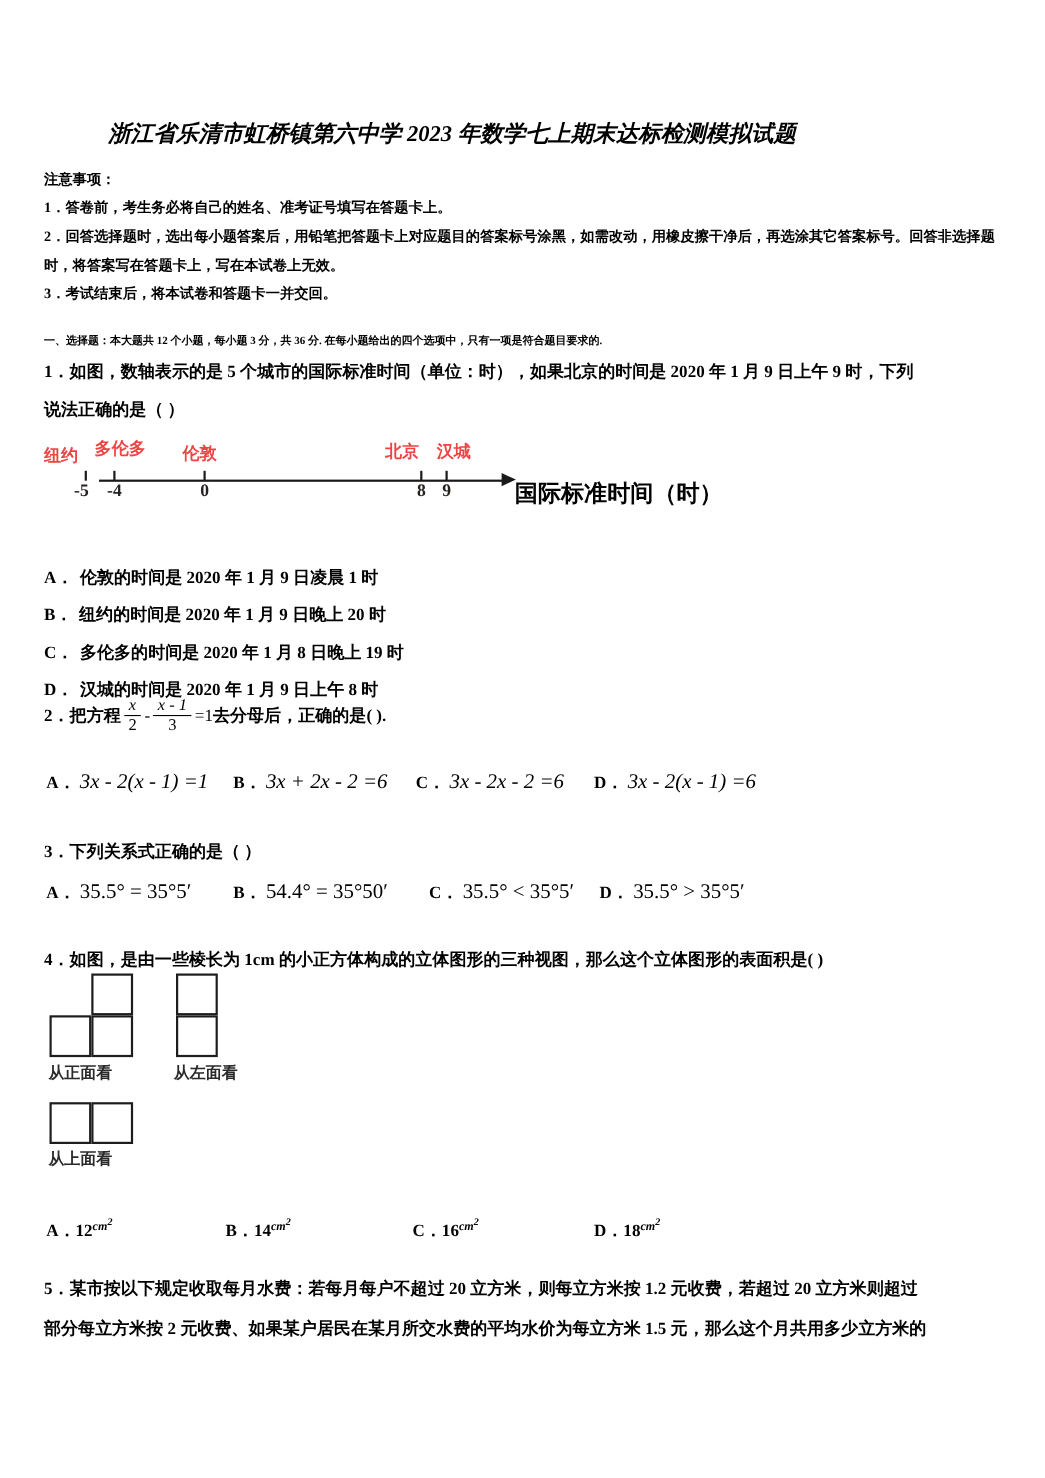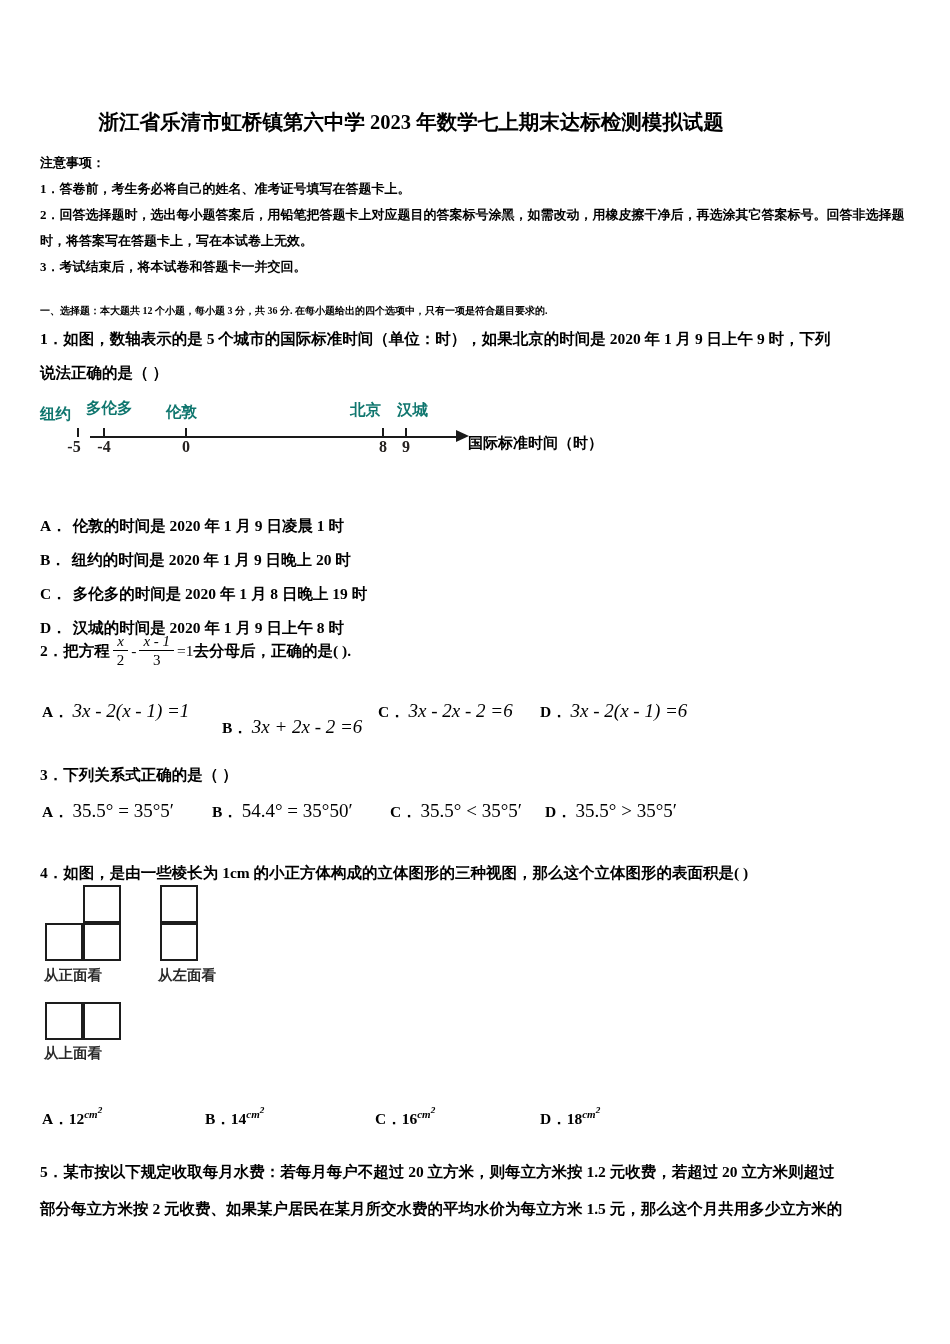--- a/index.html
+++ b/index.html
@@ -24,20 +24,21 @@
   }
   .doc-title {
     position: absolute;
     left: 0; top: 110px;
     width: 822px;
     text-align: center;
     font-size: 20.5px;
     font-weight: bold;
     letter-spacing: 0px;
     line-height: 1.2;
+    font-style: italic;
   }
   .notice-block {
     position: absolute;
     left: 40px;
     top: 150px;
     width: 875px;
   }
   .notice-line {
     font-size: 13px;
     font-weight: bold;
@@ -101,27 +102,27 @@
     font-size: 16px;
     font-weight: bold;
     transform: translateX(-50%);
     color: #262220;
   }
   .nl-city {
     position: absolute;
     font-size: 15.5px;
     font-weight: bold;
     white-space: nowrap;
-    color: #0f766e;
+    color: #ef4444;
   }
   .nl-axislabel {
     position: absolute;
     left: 428px;
     top: 42px;
-    font-size: 15px;
+    font-size: 21px;
     font-weight: bold;
     white-space: nowrap;
   }
 
   .opt-list { position: absolute; }
   .opt-row {
     font-size: 15.5px;
     font-weight: bold;
     line-height: 34px;
     white-space: nowrap;
@@ -256,21 +257,21 @@
   </div>
 
   <div class="q-text" style="left:40px; top:633px;">
     <span>2．</span><span>把方程</span><span class="frac"><span class="num mathi">x</span><span class="den">2</span></span><span class="matheq">-</span><span class="frac"><span class="num mathi">x - 1</span><span class="den">3</span></span><span class="matheq">=1</span><span>去分母后，正确的是(  ).</span>
   </div>
 
   <div class="opt-inline" style="left:42px; top:700px;">
     <span class="lbl">A．</span>
     <span class="val mathi">3x - 2(x - 1) =1</span>
   </div>
-  <div class="opt-inline" style="left:222px; top:700px;margin-top:16px;">
+  <div class="opt-inline" style="left:212px; top:700px;">
     <span class="lbl">B．</span>
     <span class="val mathi">3x + 2x - 2 =6</span>
   </div>
   <div class="opt-inline" style="left:378px; top:700px;">
     <span class="lbl">C．</span>
     <span class="val mathi">3x - 2x - 2 =6</span>
   </div>
   <div class="opt-inline" style="left:540px; top:700px;">
     <span class="lbl">D．</span>
     <span class="val mathi">3x - 2(x - 1) =6</span>

